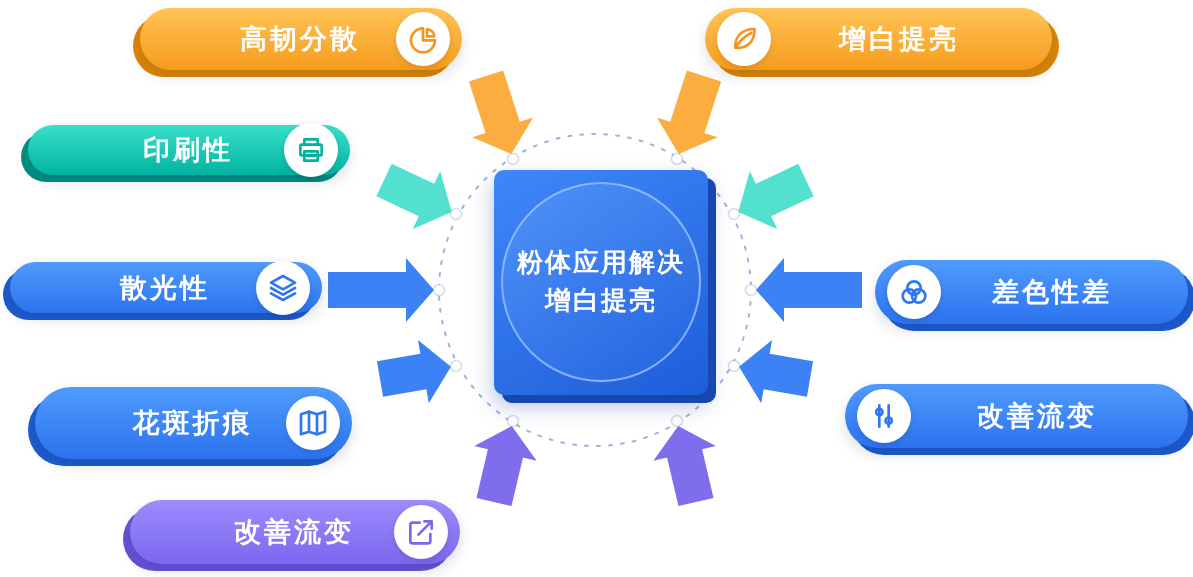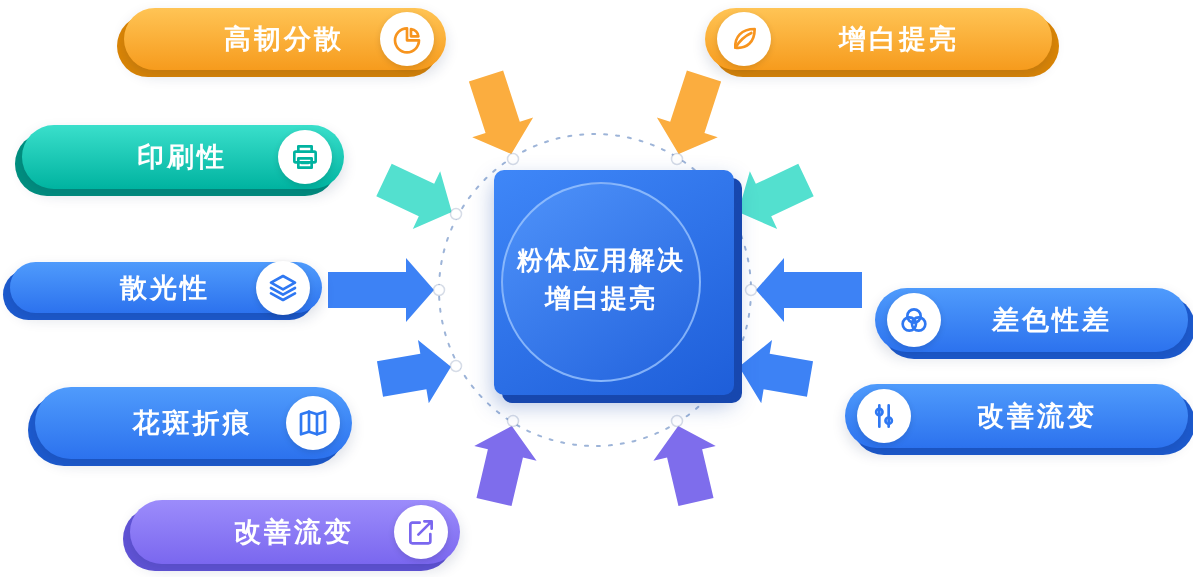--- a/index.html
+++ b/index.html
@@ -38,21 +38,21 @@
   .teal .pill-front{background:linear-gradient(180deg,#3ADFCB,#00B3A0);}
   .teal .pill-back {background:#009180;}
   .teal .icon-circle{color:#00B3A0;}
   .blue .pill-front{background:linear-gradient(180deg,#4F9BFC,#2C72EE);}
   .blue .pill-back {background:#1D5BD0;}
   .blue .icon-circle{color:#2F78F2;}
   .purple .pill-front{background:linear-gradient(180deg,#9C8CFB,#7A67EF);}
   .purple .pill-back {background:#6254D8;}
   .purple .icon-circle{color:#7A67EF;}
   
-  .center-badge{position:absolute;left:494px;top:170px;width:240px;height:225px;z-index:2;font-family:Liberation Mono, monospace;}
+  .center-badge{position:absolute;left:494px;top:170px;width:214px;height:225px;z-index:2;}
   .center-back{position:absolute;inset:0;border-radius:10px;background:#1848B0;transform:translate(8px,8px);}
   .center-front{
     position:absolute;inset:0;border-radius:10px;
     background:linear-gradient(150deg,#3F87F8,#1E5ED9);
     box-shadow:0 10px 22px rgba(23,71,168,.35);
   }
   .center-circle{
     position:absolute;left:7px;top:12px;width:196px;height:196px;border-radius:50%;
     border:2px solid rgba(160,200,255,.75);
     background:linear-gradient(145deg,#4F93FA,#2363DD);
@@ -96,34 +96,34 @@
   <div class="center-badge">
     <div class="center-back"></div>
     <div class="center-front">
       <div class="center-circle">
         <div class="center-line">粉体应用解决</div>
         <div class="center-line">增白提亮</div>
       </div>
     </div>
   </div>
 
-  <div class="pill left orange" style="left:124px;top:8px;width:322px;height:62px;">
+  <div class="pill left orange" style="left:140px;top:8px;width:322px;height:62px;">
     <div class="pill-back"></div>
     <div class="pill-front">
       <span class="pill-label">高韧分散</span>
       <span class="icon-circle">
         <svg viewBox="0 0 24 24" fill="none" stroke="currentColor" stroke-width="2" stroke-linecap="round" stroke-linejoin="round">
           <path d="M12 13 L12 4 A9 9 0 1 0 21 13 Z"></path>
           <path d="M15 10 V4.5 A6.5 6.5 0 0 1 20.5 10 Z"></path>
         </svg>
       </span>
     </div>
   </div>
 
-  <div class="pill left teal" style="left:22px;top:125px;width:322px;height:64px;">
+  <div class="pill left teal" style="left:28px;top:125px;width:322px;height:50px;">
     <div class="pill-back"></div>
     <div class="pill-front">
       <span class="pill-label">印刷性</span>
       <span class="icon-circle">
         <svg viewBox="0 0 24 24" fill="none" stroke="currentColor" stroke-width="2" stroke-linecap="round" stroke-linejoin="round">
           <path d="M7 8 V4 h10 v4"></path>
           <rect x="4" y="8" width="16" height="8" rx="1"></rect>
           <rect x="7" y="13" width="10" height="7"></rect>
           <path d="M9.5 16.5 h5"></path>
         </svg>
@@ -178,21 +178,21 @@
         <svg viewBox="0 0 24 24" fill="none" stroke="currentColor" stroke-width="2" stroke-linecap="round" stroke-linejoin="round">
           <path d="M5.5 18.5 C5 10.5 10 4.5 20 4.5 C20 14.5 14 19.5 5.5 18.5 Z"></path>
           <path d="M5.5 18.5 C9 13 13 9.5 17.5 7.5"></path>
         </svg>
       </span>
       <span class="pill-label">增白提亮</span>
     </div>
   </div>
 
 
-  <div class="pill right blue" style="left:875px;top:260px;width:313px;height:64px;margin-top:28px;">
+  <div class="pill right blue" style="left:875px;top:260px;width:313px;height:64px;">
     <div class="pill-back"></div>
     <div class="pill-front">
       <span class="icon-circle">
         <svg viewBox="0 0 24 24" fill="none" stroke="currentColor" stroke-width="2" stroke-linecap="round" stroke-linejoin="round">
           <circle cx="12" cy="9" r="5"></circle>
           <circle cx="8.5" cy="15" r="5"></circle>
           <circle cx="15.5" cy="15" r="5"></circle>
         </svg>
       </span>
       <span class="pill-label">差色性差</span>

